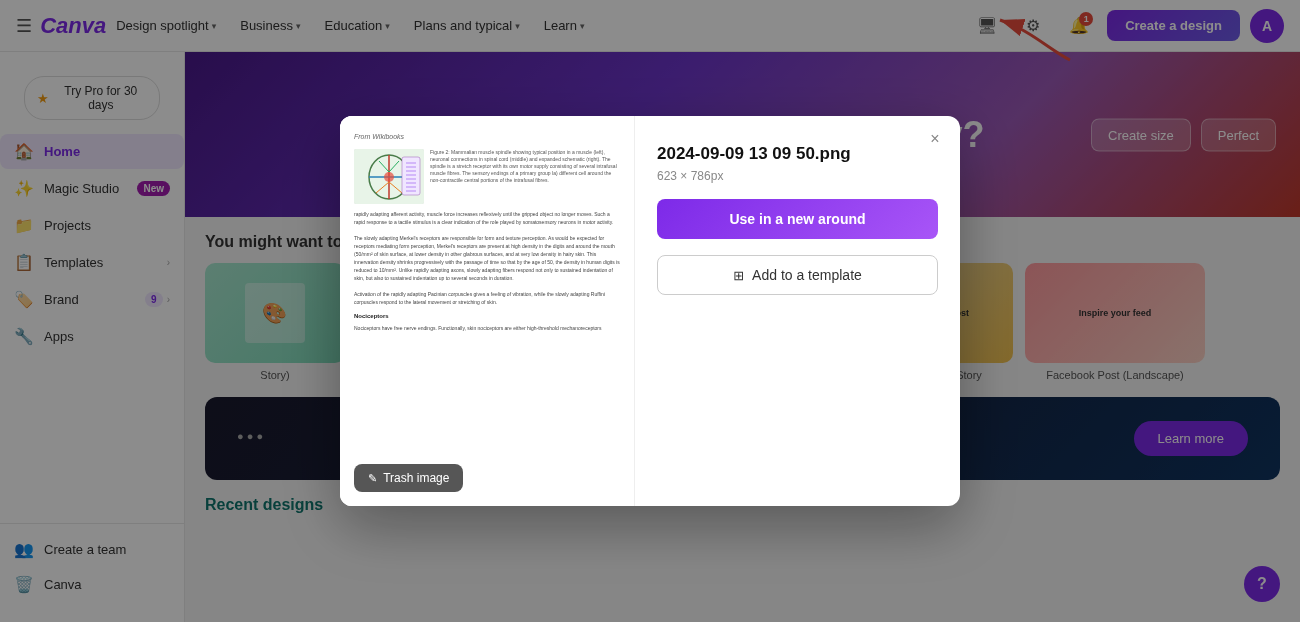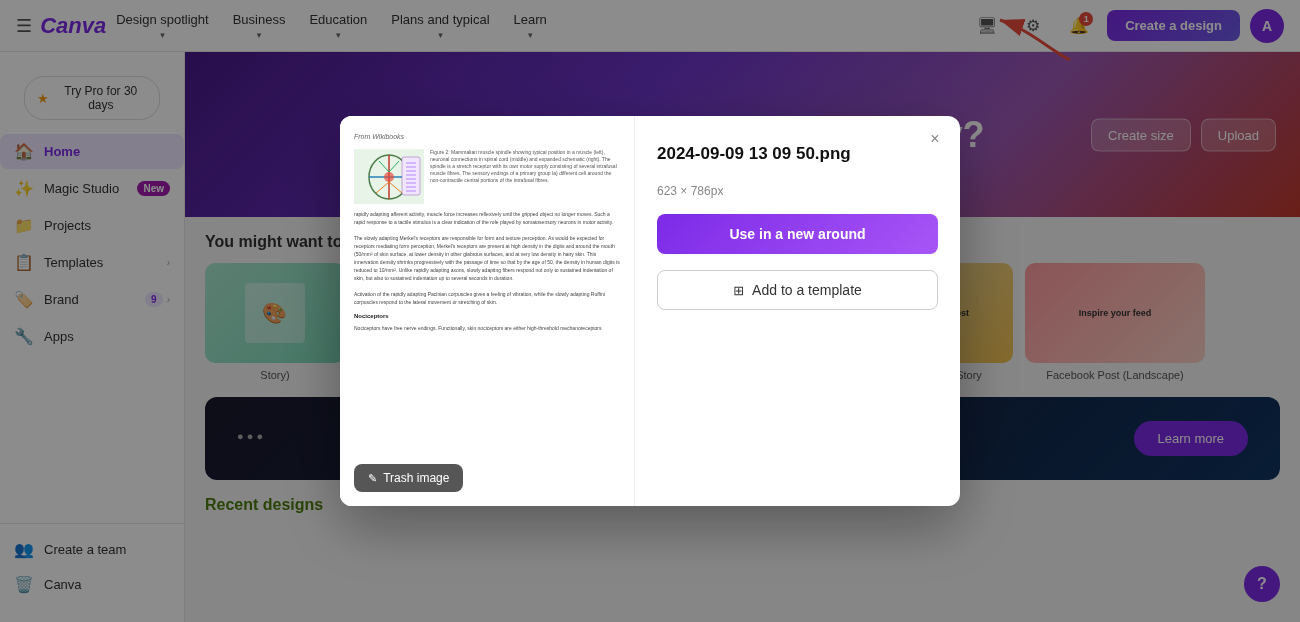--- a/index.html
+++ b/index.html
@@ -11,21 +11,21 @@
       background: #fff;
       display: flex;
       align-items: center;
       padding: 0 16px;
       border-bottom: 1px solid #e8e8e8;
       position: relative;
       z-index: 1;
     }
     .canva-logo { font-weight: 700; font-size: 22px; color: #7d2ae8; font-style: italic; }
     .topnav-links { display: flex; align-items: center; gap: 4px; }
-    .topnav-link { font-size: 13px; color: #333; padding: 6px 10px; border-radius: 6px; cursor: pointer; display: flex; align-items: center; gap: 3px; flex-direction: column; }
+    .topnav-link { font-size: 13px; color: #333; padding: 6px 10px; border-radius: 6px; cursor: pointer; display: flex; align-items: center; gap: 3px; }
     .chevron-small { font-size: 9px; color: #666; }
     .topnav-right { margin-left: auto; display: flex; align-items: center; gap: 10px; }
     .icon-btn { width: 36px; height: 36px; border-radius: 50%; display: flex; align-items: center; justify-content: center; cursor: pointer; background: transparent; border: none; font-size: 16px; color: #555; }
     .notif-btn { position: relative; }
     .notif-badge { position: absolute; top: 4px; right: 4px; width: 14px; height: 14px; background: #e74c3c; border-radius: 50%; font-size: 9px; color: #fff; display: flex; align-items: center; justify-content: center; font-weight: 700; }
     .create-btn { background: linear-gradient(135deg, #7d2ae8, #6c5ce7); color: #fff; border: none; border-radius: 8px; padding: 8px 18px; font-size: 13px; font-weight: 600; cursor: pointer; }
     .avatar { width: 34px; height: 34px; border-radius: 50%; background: #7d2ae8; color: #fff; display: flex; align-items: center; justify-content: center; font-weight: 700; font-size: 14px; cursor: pointer; }
     .hamburger { font-size: 18px; color: #555; cursor: pointer; margin-right: 8px; }
 
     
@@ -59,21 +59,21 @@
     .design-card { min-width: 140px; background: #e8e8e8; border-radius: 10px; height: 100px; display: flex; align-items: center; justify-content: center; cursor: pointer; position: relative; overflow: hidden; }
     .design-card-label { font-size: 11px; color: #555; margin-top: 6px; text-align: center; }
     .design-card-wrap { display: flex; flex-direction: column; }
 
     
     .promo-banner { background: linear-gradient(135deg, #1a1a2e 0%, #16213e 50%, #0f3460 100%); margin: 0 20px 16px; border-radius: 12px; padding: 24px 32px; display: flex; align-items: center; position: relative; }
     .promo-btn { background: #7d2ae8; color: #fff; border: none; border-radius: 20px; padding: 10px 24px; font-size: 13px; cursor: pointer; margin-left: 24px; white-space: nowrap; }
 
     
     .recent-section { padding: 0 20px 16px; }
-    .recent-title { font-size: 16px; font-weight: 600; color: #4d7c0f; margin-bottom: 12px; }
+    .recent-title { font-size: 16px; font-weight: 600; color: #0f766e; margin-bottom: 12px; }
 
     
     .red-arrow-overlay { position: absolute; top: 10px; right: 220px; z-index: 5; pointer-events: none; }
 
     
     .sidebar-bottom { margin-top: auto; padding: 8px 0; border-top: 1px solid #e8e8e8; }
 
     
     .help-btn { position: fixed; bottom: 20px; right: 20px; width: 36px; height: 36px; background: #7d2ae8; border-radius: 50%; color: #fff; display: flex; align-items: center; justify-content: center; font-size: 16px; font-weight: 700; cursor: pointer; z-index: 10; }
 
@@ -154,21 +154,21 @@
 
     
     .modal-info {
       flex: 1;
       padding: 28px 22px 22px;
       display: flex;
       flex-direction: column;
       gap: 16px;
     }
     .modal-filename { font-size: 17px; font-weight: 700; color: #111; word-break: break-all; }
-    .modal-filesize { font-size: 12px; color: #888; margin-top: 20px; }
+    .modal-filesize { font-size: 12px; color: #888; margin-top: 5px; }
     .modal-use-btn {
       background: linear-gradient(135deg, #7d2ae8, #a855f7);
       color: #fff; border: none; border-radius: 8px;
       padding: 12px 0; font-size: 14px; font-weight: 600;
       cursor: pointer; width: 100%;
       display: flex; align-items: center; justify-content: center; gap: 8px;
     }
     .modal-template-btn {
       background: #fff; color: #333;
       border: 1.5px solid #ccc; border-radius: 8px;
@@ -285,21 +285,21 @@
       </div>
     </div>
   </div>
 
   <div class="content-area">
 
     <div class="hero-banner">
       <div class="hero-title">What will you design today?</div>
       <div class="hero-actions">
         <button class="hero-action-btn">Create size</button>
-        <button class="hero-action-btn">Upload</button>
+        <button class="hero-action-btn">Perfect</button>
       </div>
     </div>
 
     <div class="section">
       <div class="section-title">You might want to try...</div>
       <div class="cards-row">
 
         <div class="design-card-wrap">
           <div class="design-card" style="background: linear-gradient(135deg, #a8e6cf, #7fdbba);">
             <div style="width:60px; height:60px; background: rgba(255,255,255,0.4); border-radius:4px; display:flex; align-items:center; justify-content:center; font-size:20px;">🎨</div>

